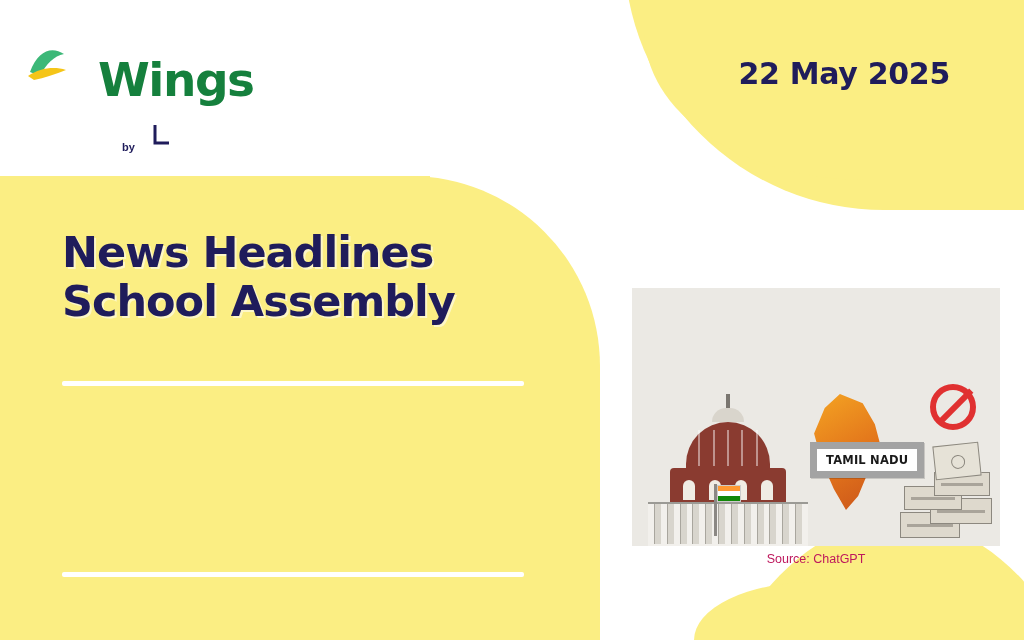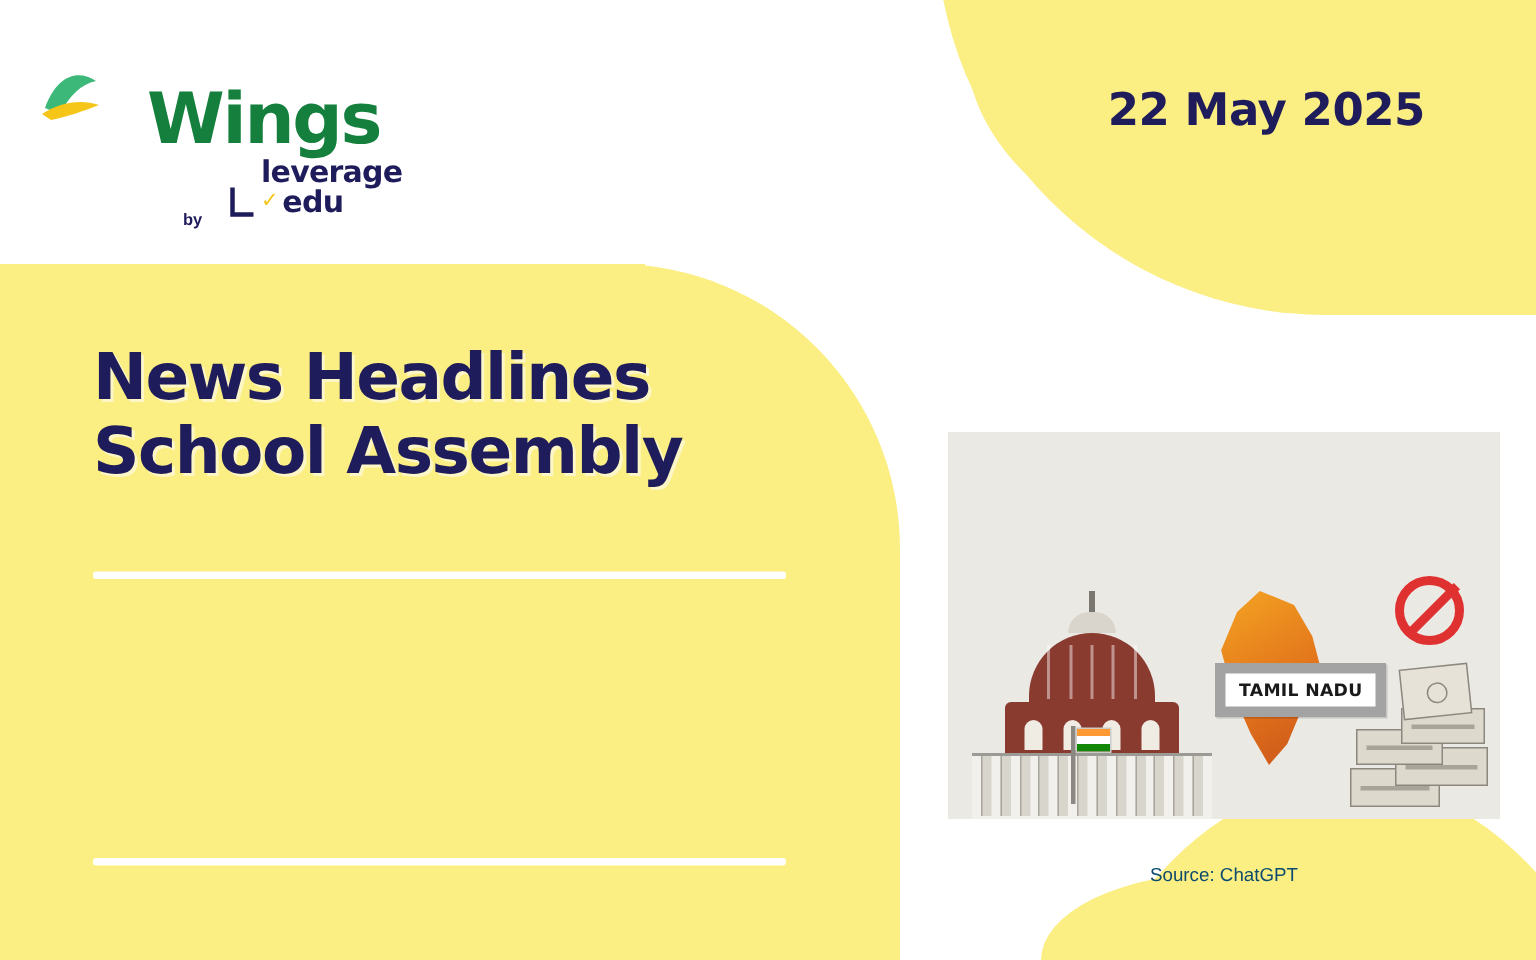--- a/index.html
+++ b/index.html
@@ -341,23 +341,22 @@
     transform: rotate(-45deg);
   }
 
   .source-label {
     position: absolute;
     left: 632px; top: 552px;
     width: 368px;
     z-index: 5;
     text-align: center;
     font-size: 12.5px;
-    color: #0c4a6e;
+    color: #be185d;
     font-family: "Liberation Sans", sans-serif;
-    margin-top: 24px;
   }
 </style>
 </head>
 <body>
 
 <div id="canvas">
 
   <div class="shape-top-right"></div>
   <div class="shape-top-right-2"></div>
   <div class="shape-left-notch"></div>
@@ -368,27 +367,20 @@
   <div class="logo-wrap">
     <svg class="logo-swoosh" viewBox="0 0 68 40">
       <path d="M4 30 C12 8, 26 4, 38 12 C28 14, 20 22, 14 34 Z" fill="#3cb878"></path>
       <path d="M2 34 C14 26, 28 24, 40 28 C30 32, 18 36, 8 38 Z" fill="#f5c518"></path>
     </svg>
     <div class="logo-wings">Wings</div>
     <div class="logo-by">by</div>
     <svg class="logo-l-mark" viewBox="0 0 20 24">
       <path d="M3 2 L3 20 L17 20" stroke="#1f1c5b" stroke-width="3" fill="none"></path>
     </svg>
-    <div class="logo-leverage">
-      <div style="padding-left:22px">leverage</div>
-      <div class="edu-row" style="padding-left:22px">
-        <span class="tick">✓</span>
-        <span>edu</span>
-      </div>
-    </div>
   </div>
 
   <div class="date-label">22 May 2025</div>
 
   <div class="headline">
     <div>News Headlines</div>
     <div>School Assembly</div>
   </div>
 
   <div class="rule rule-top"></div>

